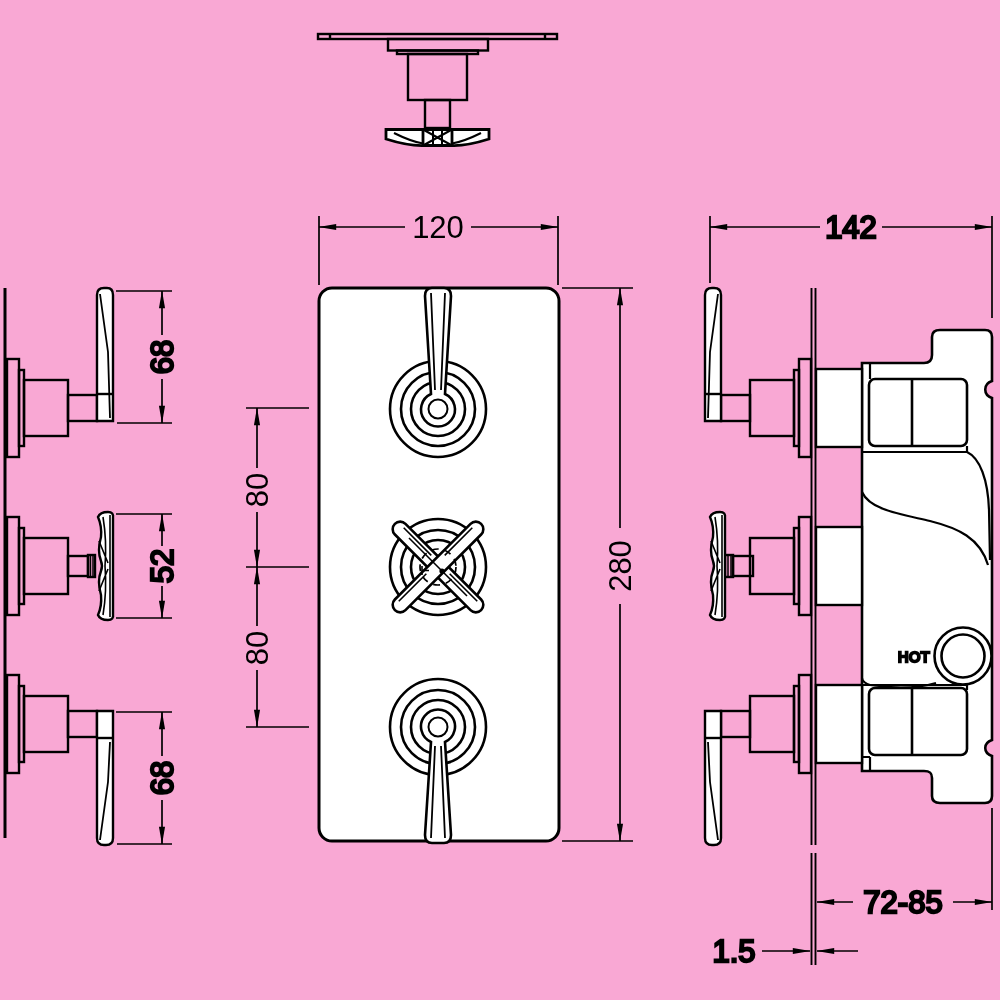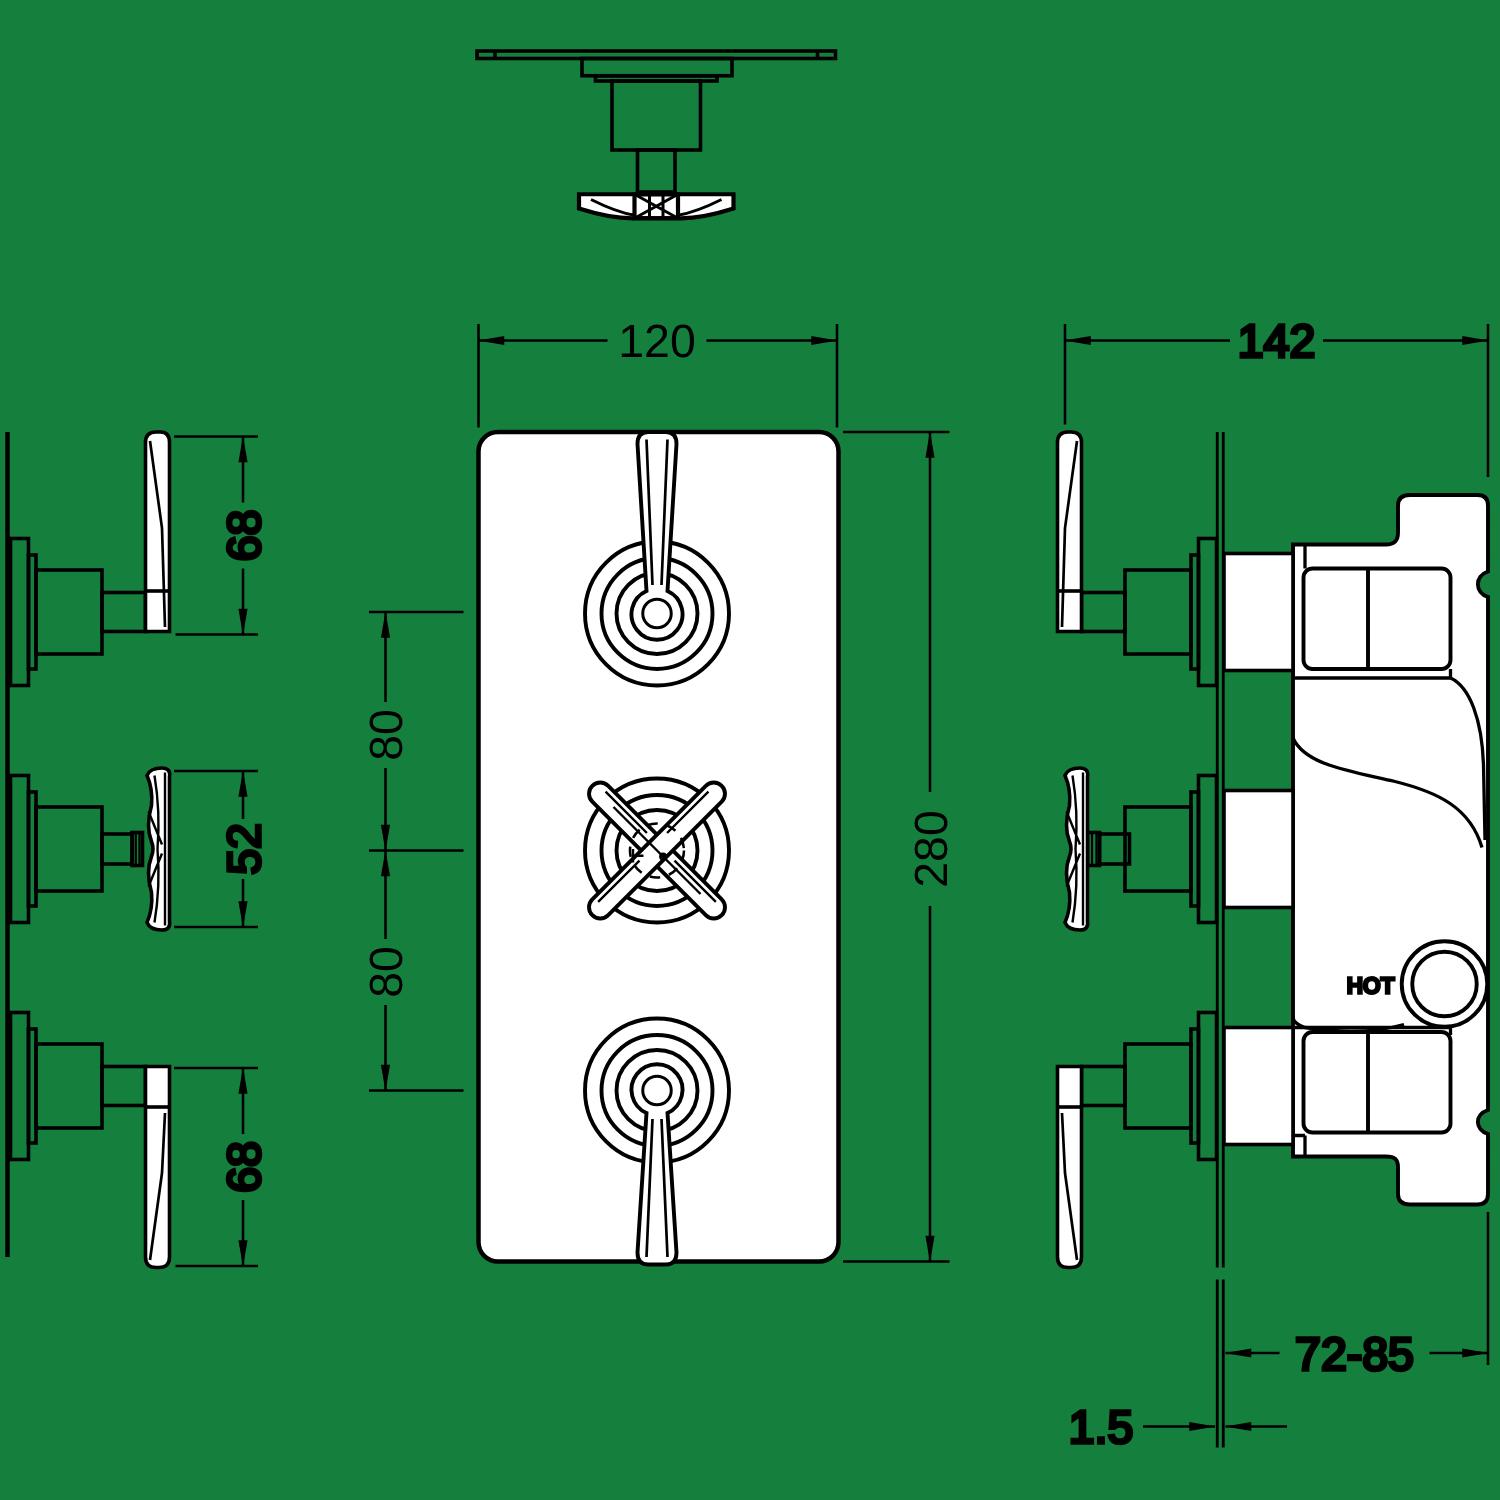--- a/index.html
+++ b/index.html
@@ -4,21 +4,21 @@
 <style>
   html, body {
     margin: 0;
     padding: 0;
     background: #ffffff;
   }
   .canvas {
     position: relative;
     width: 1000px;
     height: 1000px;
-    background: #15803d;
+    background: #f9a8d4;
     font-family: "Liberation Sans", sans-serif;
   }
   svg text {
     font-family: "Liberation Sans", sans-serif;
     fill: #000000;
   }
   .dim-text { font-size: 31px; }
   .small-text { font-size: 14.5px; letter-spacing: 0.5px; }
 </style>
 </head>

